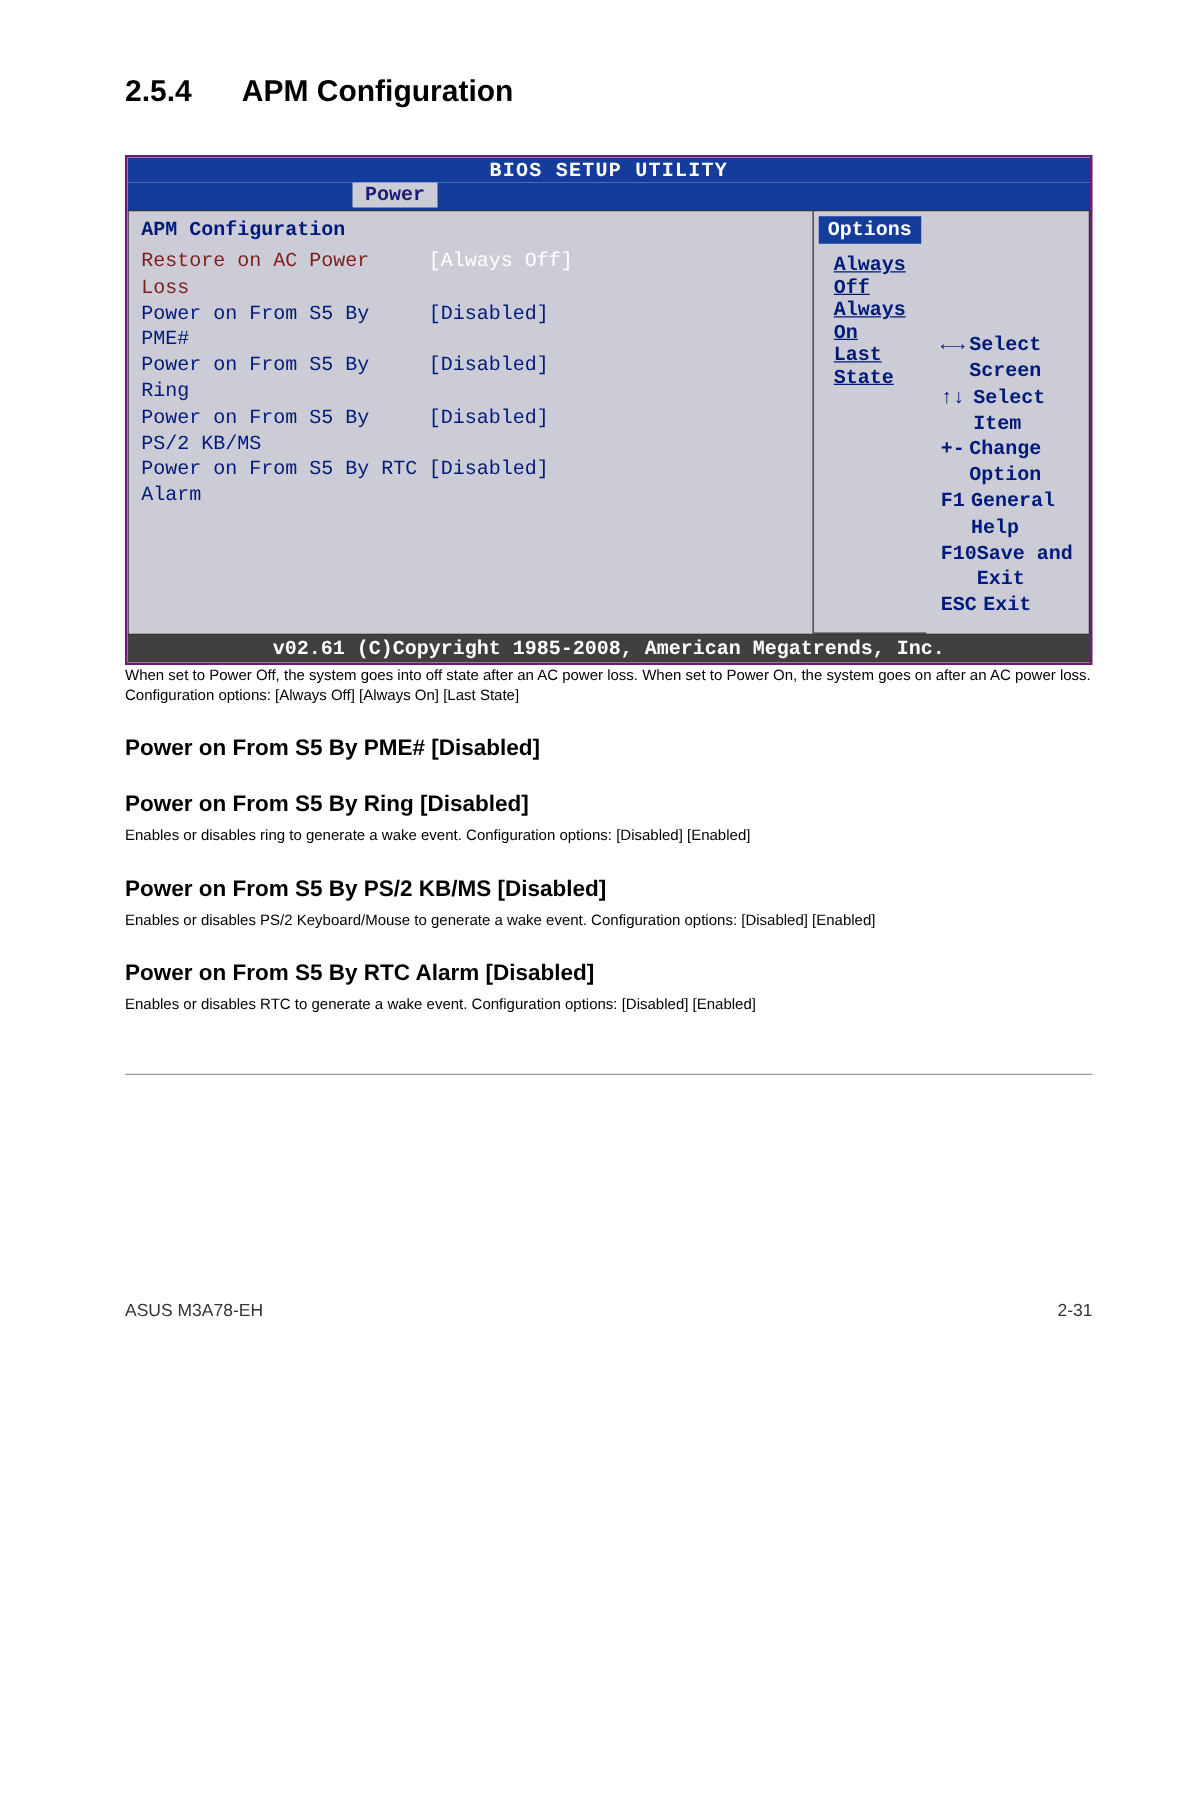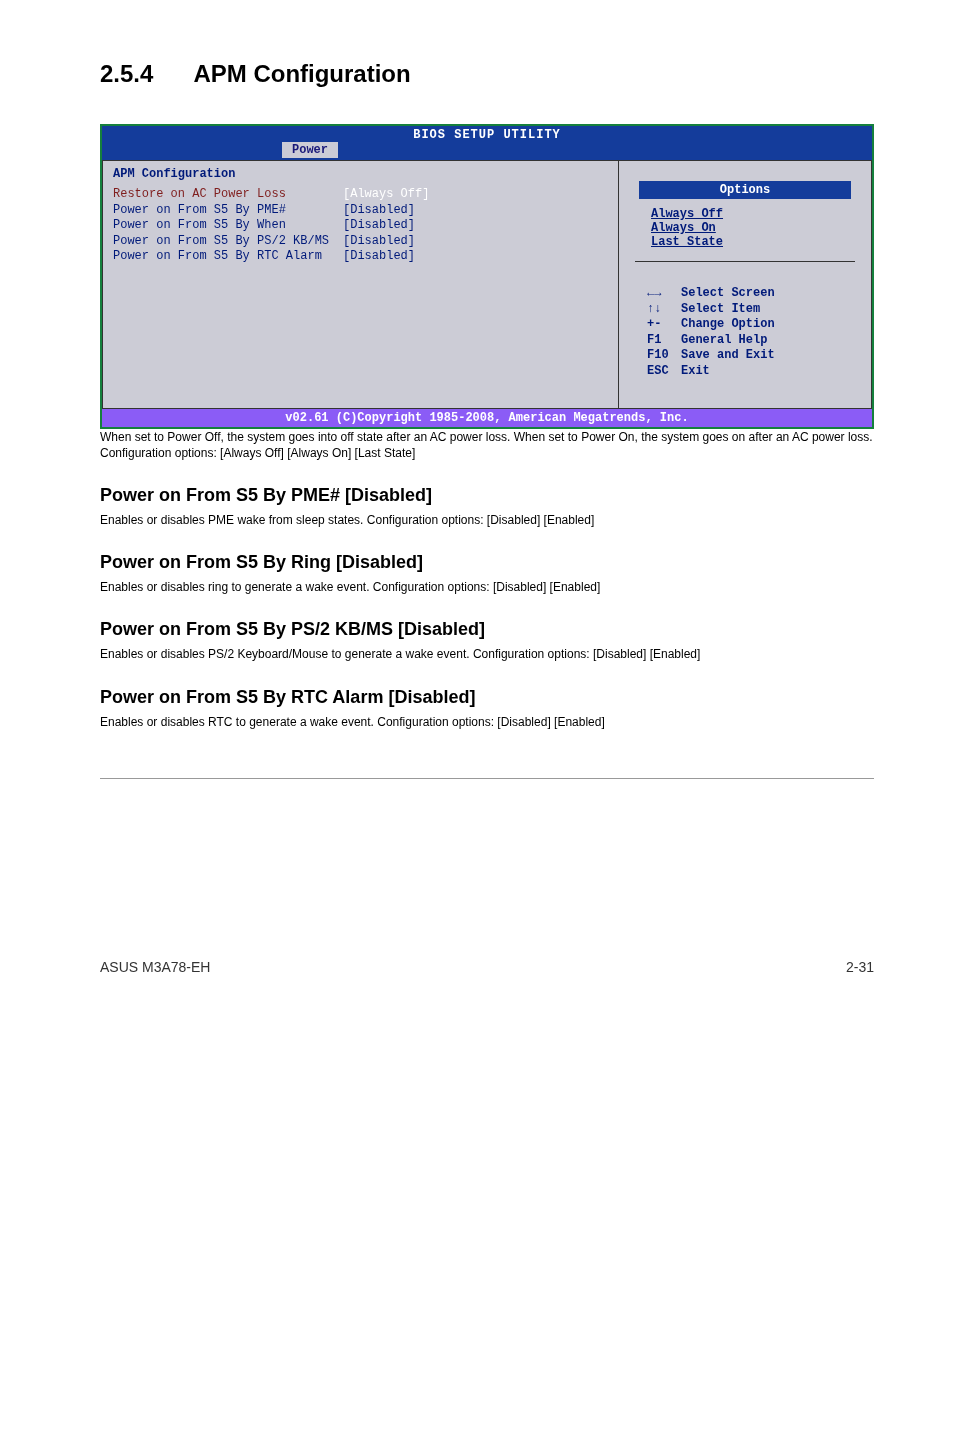--- a/index.html
+++ b/index.html
@@ -18,23 +18,23 @@
     font-weight: bold;
     display: flex;
     margin-bottom: 36px;
   }
   .section-num {
     margin-right: 40px;
   }
 
   
   .bios-box {
-    border: 2px solid #15803d;
+    border: 2px solid #701a75;
     font-family: "Courier New", monospace;
-    font-size: 12px;
+    font-size: 16px;
     overflow: hidden;
   }
   .bios-header {
     background: #143c9b;
     color: #fff;
     text-align: center;
     padding: 2px 0 0 0;
     font-weight: bold;
     letter-spacing: 1px;
   }
@@ -58,23 +58,23 @@
   .bios-left {
     flex: 1;
     border: 1px solid #333;
     border-right: none;
     padding: 6px 10px 20px 10px;
     color: #001a7a;
   }
   .bios-right {
     width: 220px;
     border: 1px solid #333;
-    padding: 16px;
-    display: flex;
-    flex-direction: column;
+    padding: 0;
+    display: flex;
+    flex-direction: row;
     color: #001a7a;
   }
   .bios-section-title {
     font-weight: bold;
     color: #001a7a;
     margin-bottom: 6px;
   }
   .bios-row {
     display: flex;
     line-height: 1.3;
@@ -111,21 +111,21 @@
     line-height: 1.3;
     margin-top: auto;
   }
   .bios-help-row {
     display: flex;
   }
   .bios-help-key {
     width: 34px;
   }
   .bios-footer {
-    background: #8b5cf6;
+    background: #404040;
     color: #fff;
     text-align: center;
     padding: 2px 0;
     font-weight: bold;
   }
 
   
   .subheading {
     font-size: 18px;
     font-weight: bold;
@@ -172,21 +172,21 @@
 
         <div class="bios-row">
           <span class="bios-label" style="color:#7f1d1d">Restore on AC Power Loss</span>
           <span class="bios-value" style="color:#fff">[Always Off]</span>
         </div>
         <div class="bios-row">
           <span class="bios-label">Power on From S5 By PME#</span>
           <span class="bios-value">[Disabled]</span>
         </div>
         <div class="bios-row">
-          <span class="bios-label">Power on From S5 By When</span>
+          <span class="bios-label">Power on From S5 By Ring</span>
           <span class="bios-value">[Disabled]</span>
         </div>
         <div class="bios-row">
           <span class="bios-label">Power on From S5 By PS/2 KB/MS</span>
           <span class="bios-value">[Disabled]</span>
         </div>
         <div class="bios-row">
           <span class="bios-label">Power on From S5 By RTC Alarm</span>
           <span class="bios-value">[Disabled]</span>
         </div>
@@ -229,21 +229,20 @@
           </div>
         </div>
       </div>
     </div>
     <div class="bios-footer">v02.61 (C)Copyright 1985-2008, American Megatrends, Inc.</div>
   </div>
 
   <div class="para">When set to Power Off, the system goes into off state after an AC power loss. When set to Power On, the system goes on after an AC power loss. Configuration options: [Always Off] [Always On] [Last State]</div>
 
   <div class="subheading">Power on From S5 By PME# [Disabled]</div>
-  <div class="para">Enables or disables PME wake from sleep states. Configuration options: [Disabled] [Enabled]</div>
 
   <div class="subheading">Power on From S5 By Ring [Disabled]</div>
   <div class="para">Enables or disables ring to generate a wake event. Configuration options: [Disabled] [Enabled]</div>
 
   <div class="subheading">Power on From S5 By PS/2 KB/MS [Disabled]</div>
   <div class="para">Enables or disables PS/2 Keyboard/Mouse to generate a wake event. Configuration options: [Disabled] [Enabled]</div>
 
   <div class="subheading">Power on From S5 By RTC Alarm [Disabled]</div>
   <div class="para">Enables or disables RTC to generate a wake event. Configuration options: [Disabled] [Enabled]</div>
 

